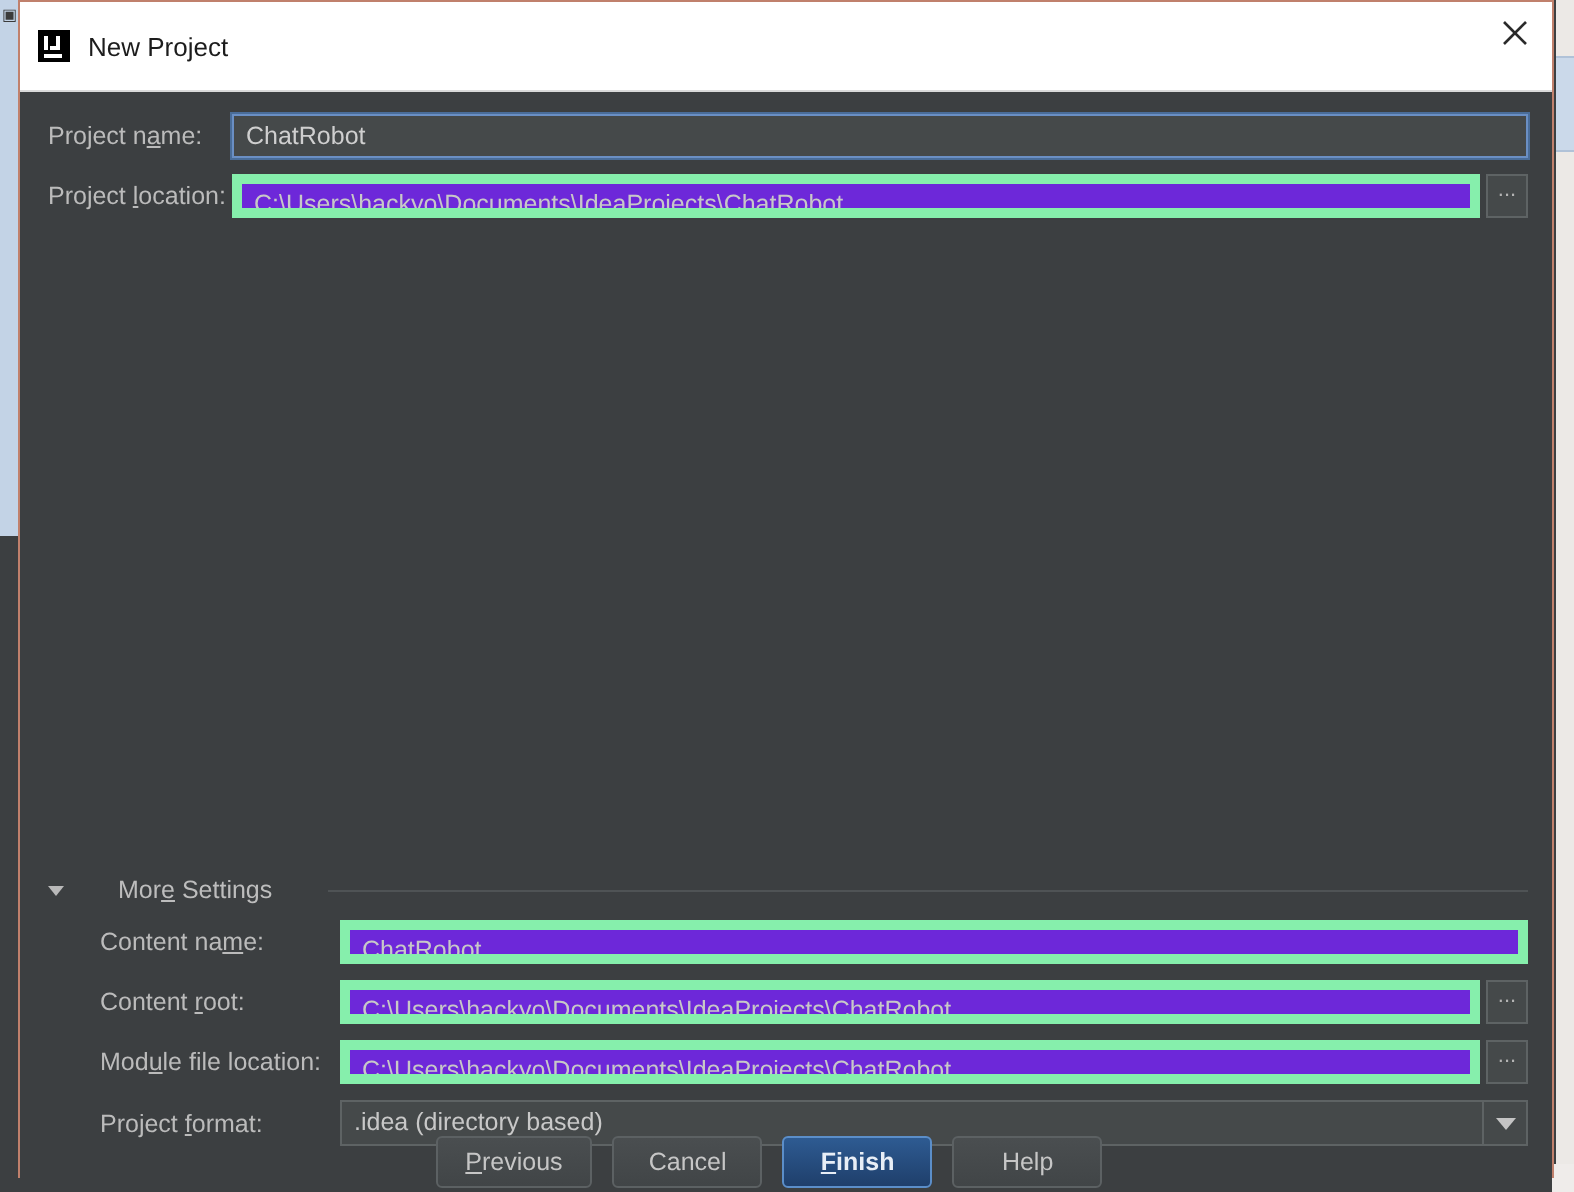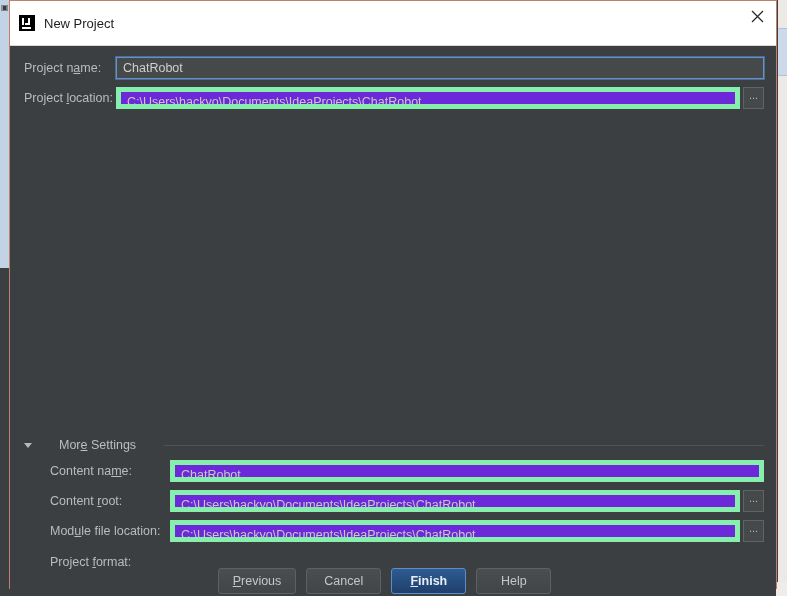--- a/index.html
+++ b/index.html
@@ -391,20 +391,26 @@
 
       <div class="lbl" style="position:absolute; left:40px; top:448px;"><span>Content </span><u>r</u><span>oot:</span></div>
       <div class="field" style="position:absolute; left:160px; top:444px; width:570px;">C:\Users\hackyo\Documents\IdeaProjects\ChatRobot</div>
       <div class="browse-btn" style="position:absolute; left:733px; top:444px;">...</div>
 
       <div class="lbl" style="position:absolute; left:40px; top:478px;text-align:center;"><span>Mod</span><u>u</u><span>le file location:</span></div>
       <div class="field" style="position:absolute; left:160px; top:474px; width:570px;">C:\Users\hackyo\Documents\IdeaProjects\ChatRobot</div>
       <div class="browse-btn" style="position:absolute; left:733px; top:474px;">...</div>
 
       <div class="lbl" style="position:absolute; left:40px; top:509px;"><span>Project </span><u>f</u><span>ormat:</span></div>
+      <div class="combo" style="position:absolute; left:160px; top:504px; width:594px;">
+        <span>.idea (directory based)</span>
+        <span class="arrow-box">
+            <span class="arrow"></span>
+          </span>
+      </div>
 
       <div class="footer">
         <div class="btn"><span></span><u>P</u><span>revious</span></div>
         <div class="btn"><span>Cancel</span><u></u><span></span></div>
         <div class="btn primary"><span></span><u>F</u><span>inish</span></div>
         <div class="btn"><span>Help</span><u></u><span></span></div>
       </div>
 
     </div>
   </div>

